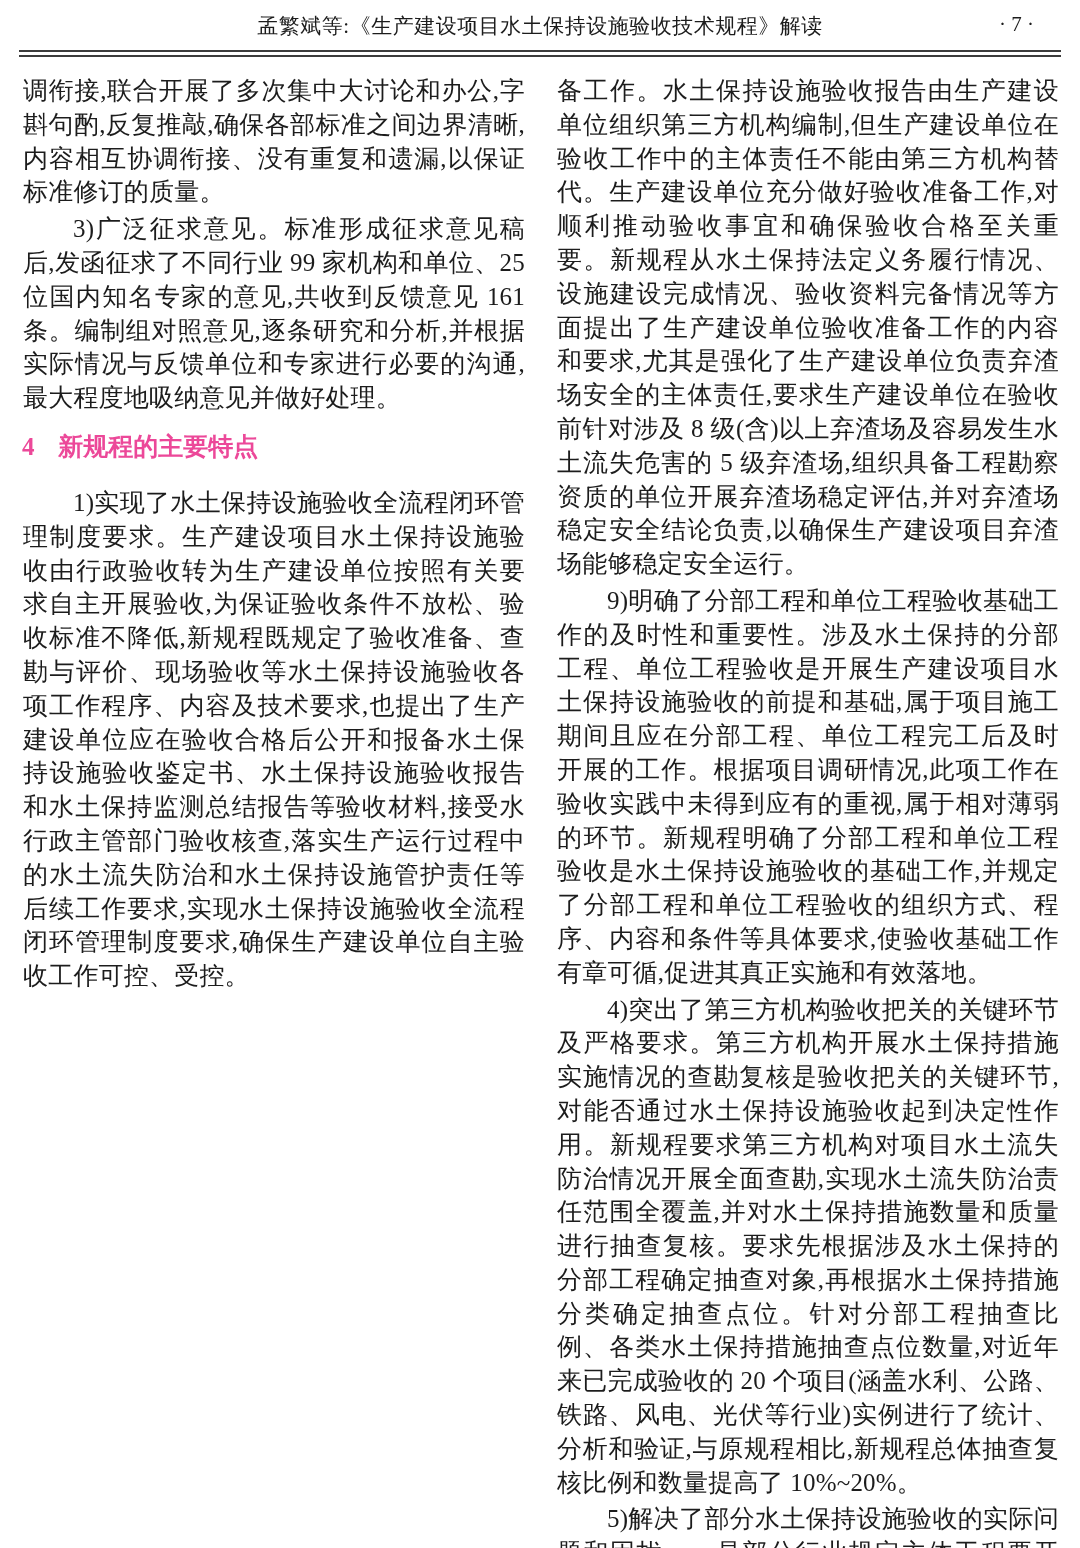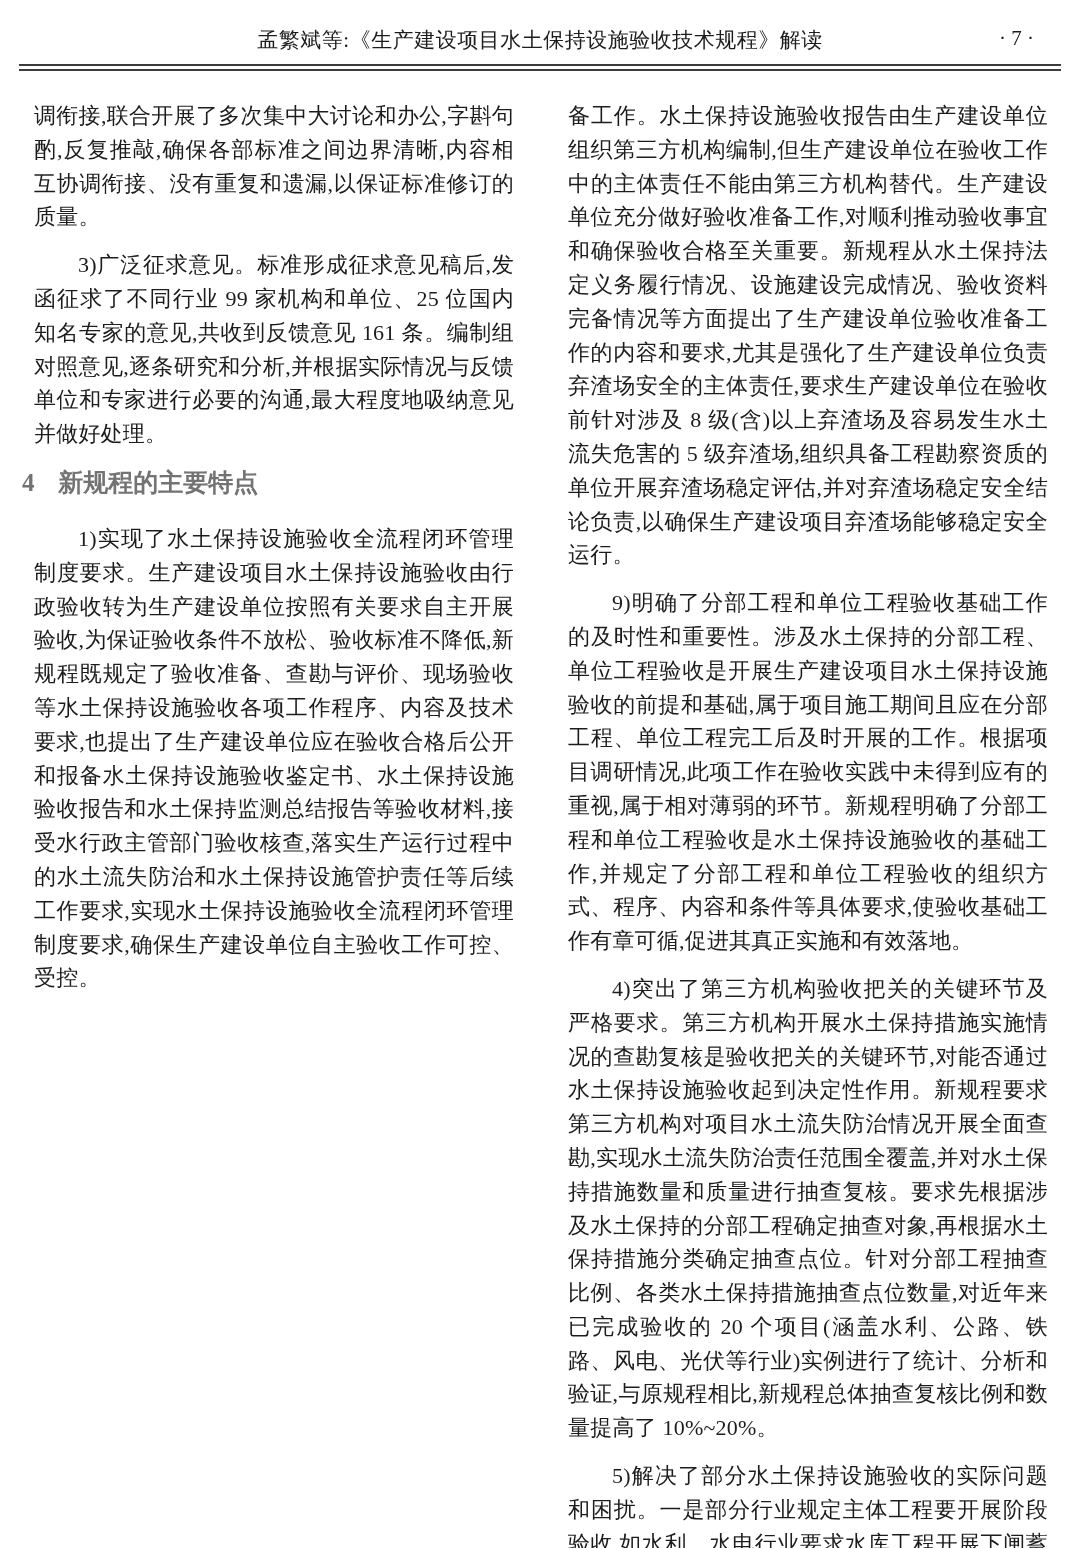--- a/index.html
+++ b/index.html
@@ -14,21 +14,20 @@
     background: #ffffff;
     color: #1c1c1c;
     font-family: "Liberation Serif", "DejaVu Serif", serif;
     box-sizing: border-box;
     overflow: hidden;
   }
   .running-head {
     position: relative;
     height: 46px;
     padding: 0 20px;
-    margin-top: 14px;
   }
   .running-title {
     position: absolute;
     left: 0;
     right: 0;
     top: 12px;
     text-align: center;
     font-size: 21px;
     letter-spacing: 0.5px;
     color: #1c1c1c;
@@ -51,36 +50,36 @@
   .columns {
     display: flex;
     gap: 26px;
     padding: 14px 18px 0 20px;
   }
   .col {
     width: 508px;
     flex: 0 0 508px;
   }
   .col p {
-    margin: 14px;
-    font-size: 22px;
+    margin: 3px;
+    font-size: 25px;
     line-height: 33.8px;
     text-align: justify;
     letter-spacing: 0.2px;
   }
   .col p.indent {
     text-indent: 2em;
   }
   h2.section-heading {
     margin: 15px 0 23px 2px;
     font-size: 25px;
     line-height: 33px;
     font-weight: 700;
     font-family: "Liberation Sans", "DejaVu Sans", sans-serif;
-    color: #737373;
+    color: #ec4899;
   }
   h2.section-heading .sec-num {
     font-family: "Liberation Serif", "DejaVu Serif", serif;
     font-weight: 700;
     margin-right: 0.95em;
   }
 </style>
 </head>
 <body>
 

